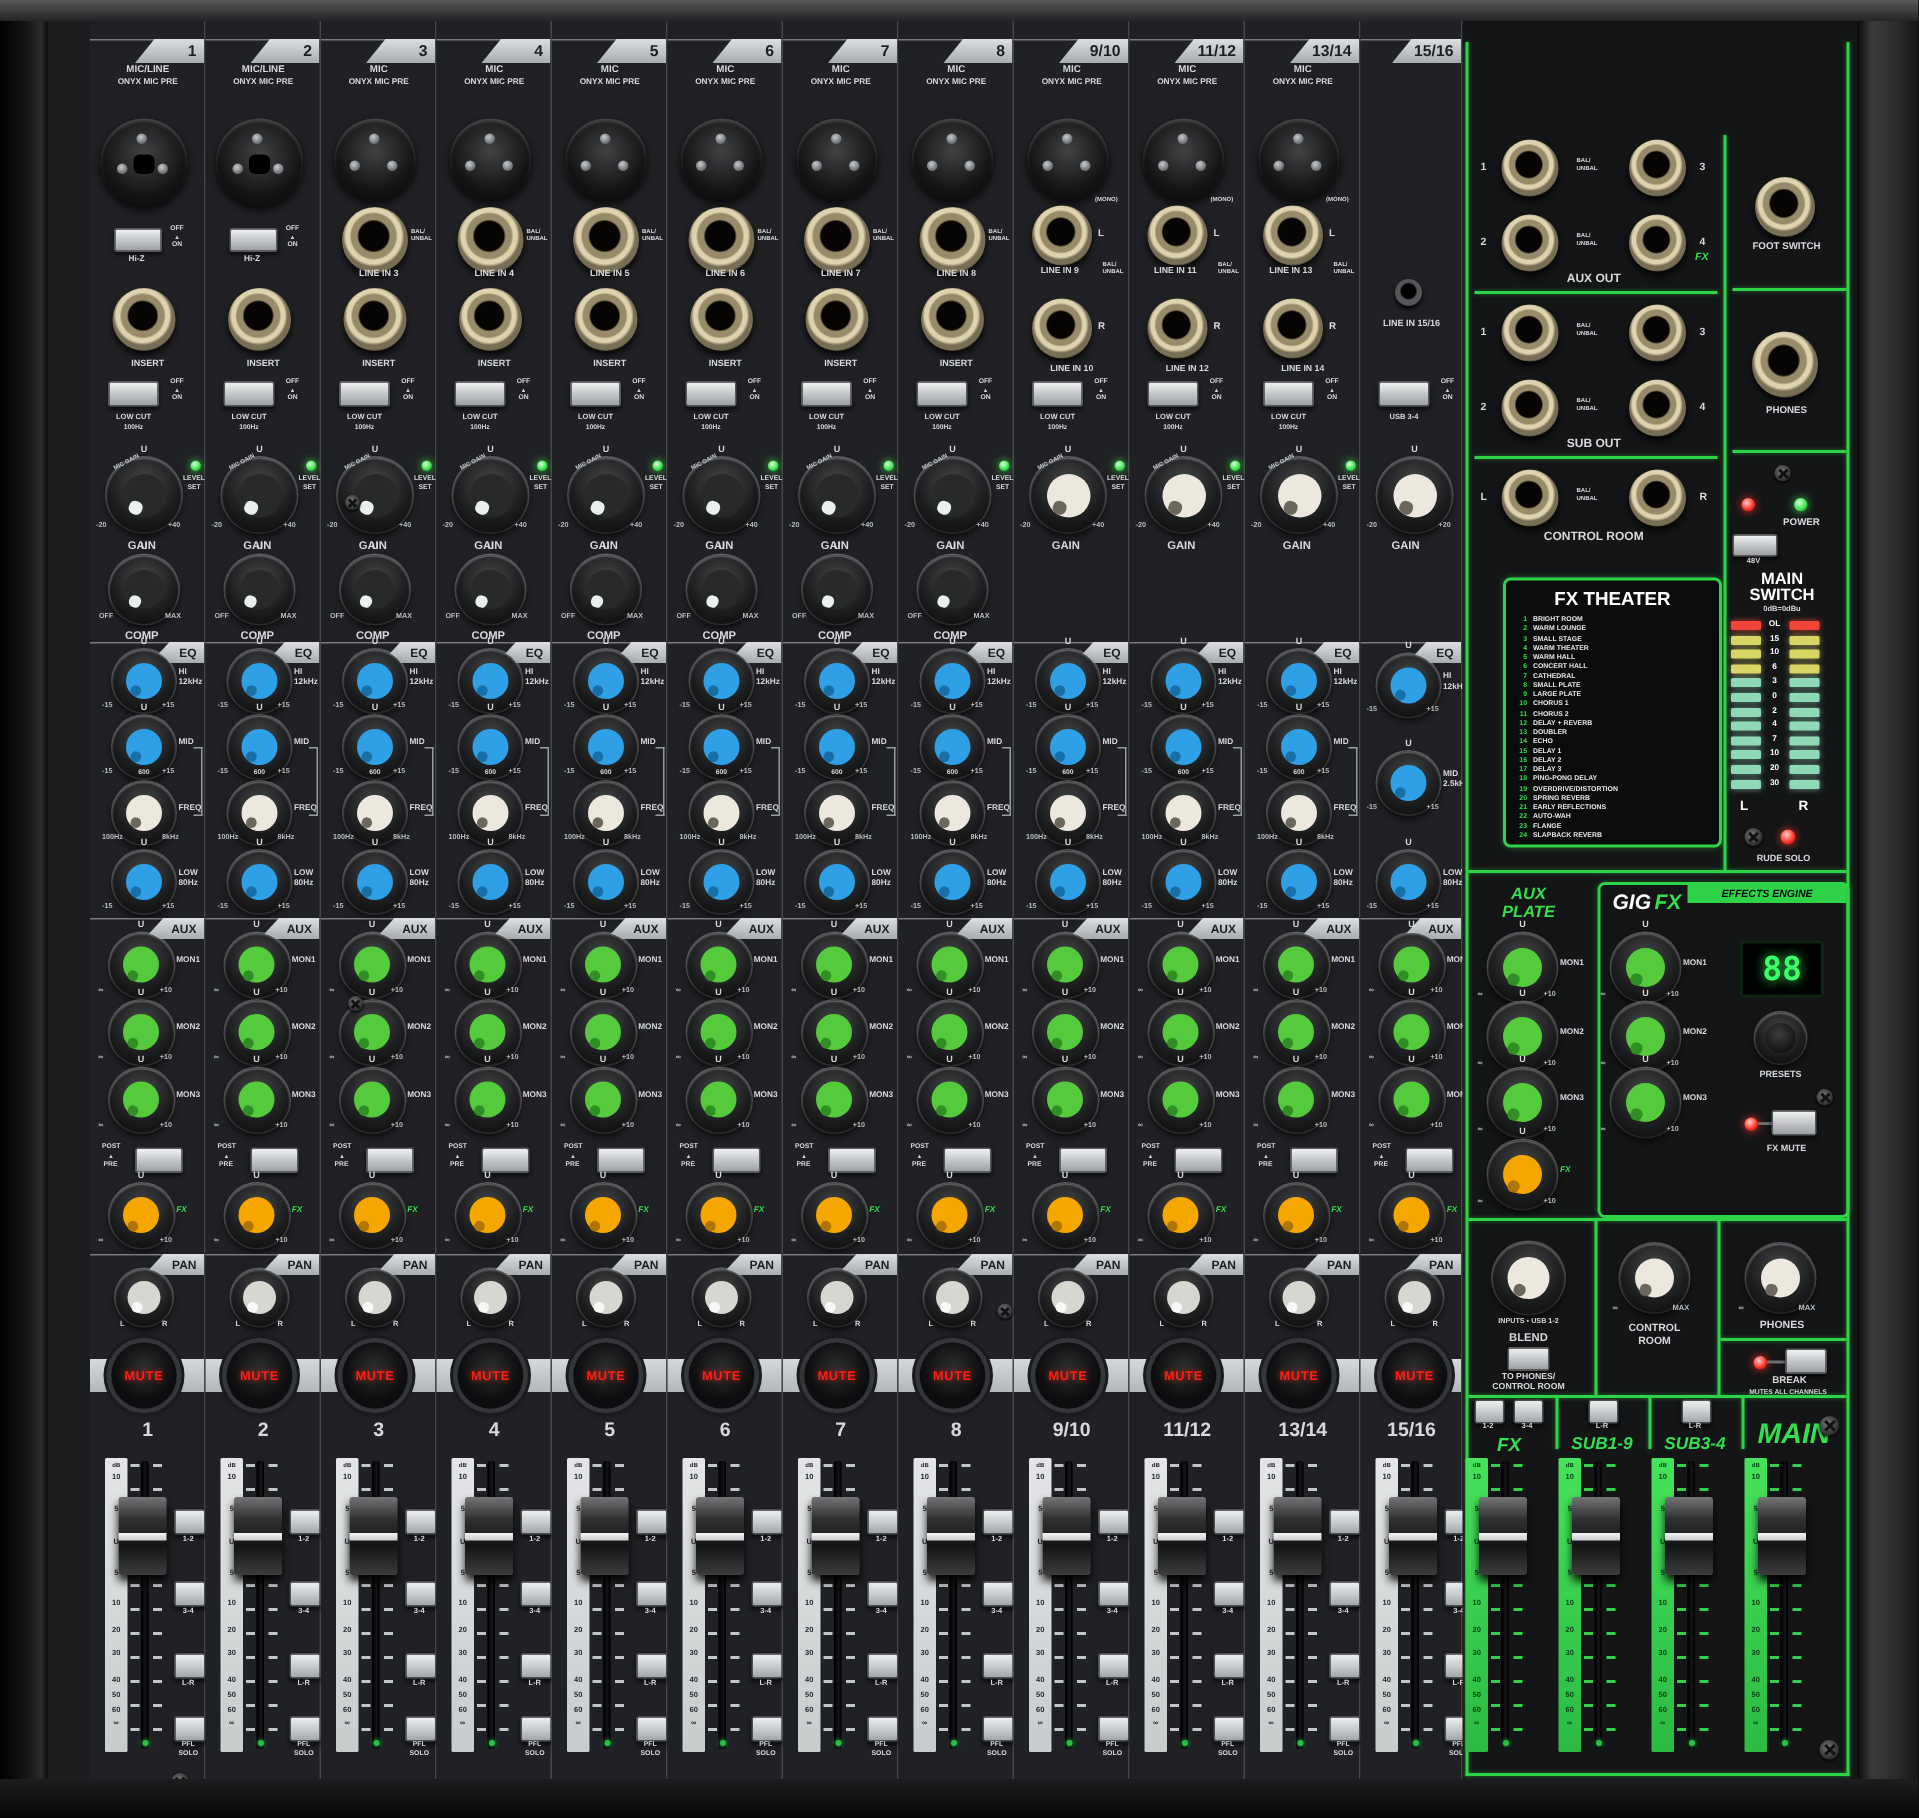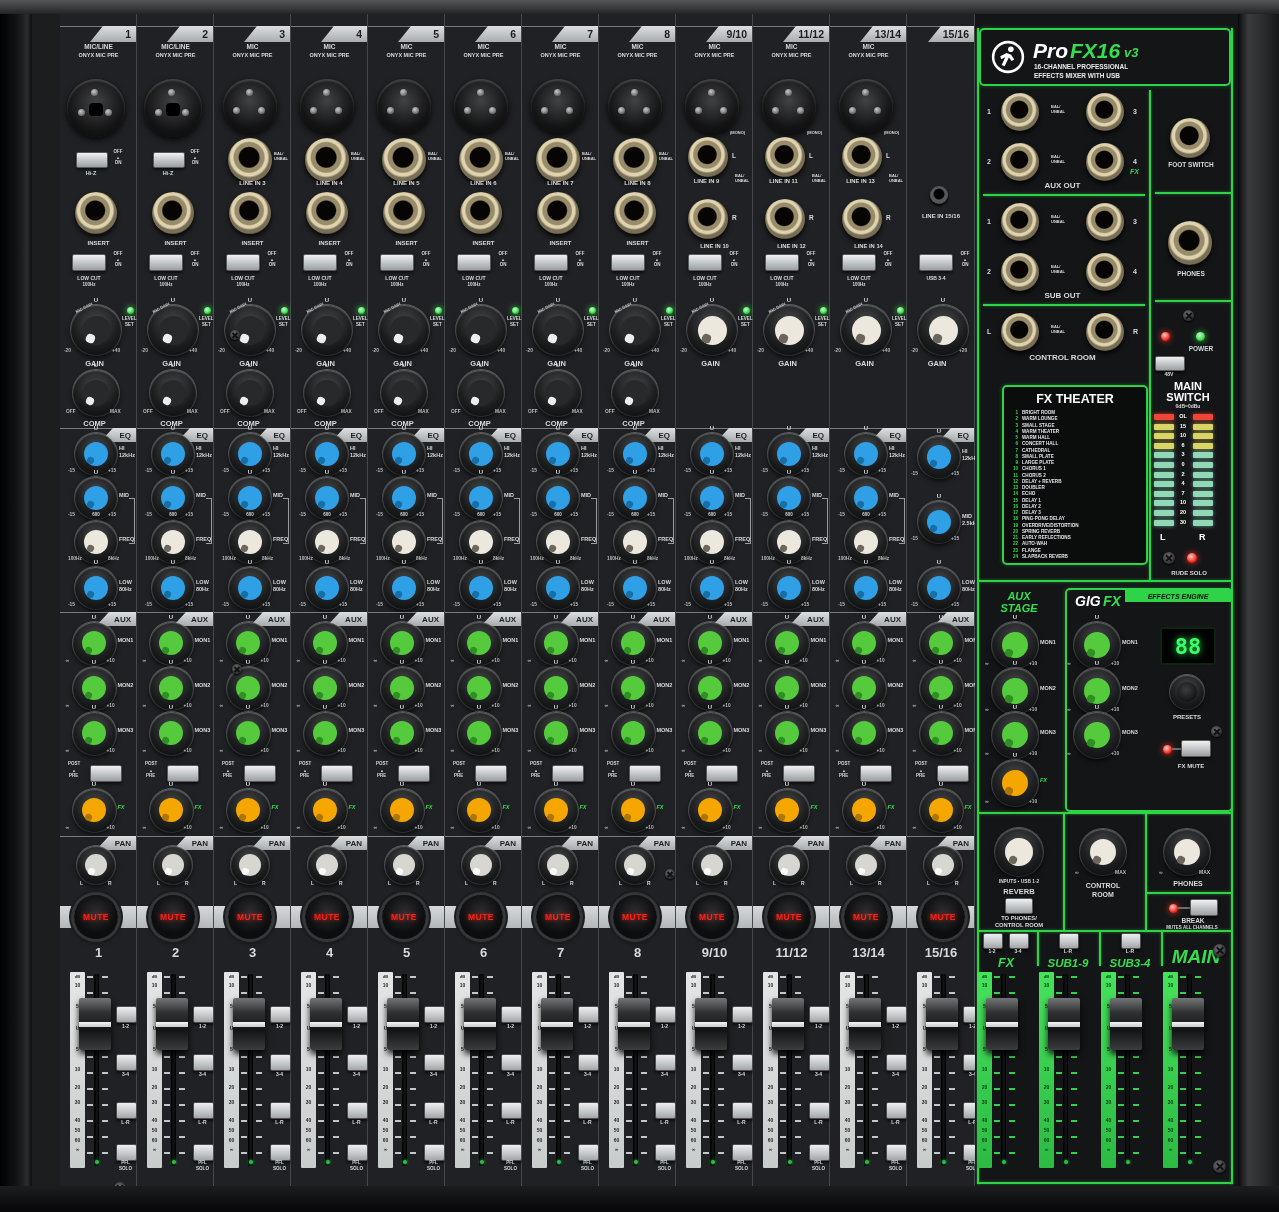--- a/index.html
+++ b/index.html
@@ -2095,32 +2095,20 @@
         </div>
         <div class="screw" style="left: 54px; top: 1168px; width: 12px; height: 12px;"></div>
         <div class="screw" style="left: 170px; top: 316px; width: 10px; height: 10px;"></div>
         <div class="screw" style="left: 172px; top: 650px; width: 10px; height: 10px;"></div>
         <div class="screw" style="left: 605px; top: 855px; width: 10px; height: 10px;"></div>
       </div>
     <div id="master">
         <div class="gline" style="left: 2px; top: 14px; width: 2px; height: 1156px;"></div>
         <div class="gline" style="left: 256px; top: 14px; width: 2px; height: 1156px;"></div>
         <div class="gline" style="left: 2px; top: 1168px; width: 256px; height: 2px;"></div>
-        <div class="gbox" style="left: 4px; top: 14px; width: 252px; height: 58px;">
-          <div style="position: absolute; left: 10px; top: 10px; width: 34px; height: 34px;"><svg viewBox="0 0 24 24" width="34" height="34">
-              <circle cx="12" cy="12" r="10.5" fill="none" stroke="#fff" stroke-width="1.8"></circle>
-              <circle cx="14" cy="6.5" r="2" fill="#fff"></circle>
-              <path d="M6.5 11.5 l4.5-2.3 3.2 1.2 2.2 3.4 -1.8 1.1 -2-2.6 -3 6.3 -2.1-1 2.6-5.4 -2.8 1.3z" fill="#fff"></path>
-            </svg></div>
-          <div class="txt" style="left: 52px; top: 10px; font-size: 21px; font-style: italic; color: rgb(255, 255, 255);">Pro</div>
-          <div class="txt" style="left: 89px; top: 10px; font-size: 21px; font-style: italic; color: rgb(53, 222, 78);">FX16</div>
-          <div class="txt" style="left: 143px; top: 16px; font-size: 13px; font-style: italic; color: rgb(53, 222, 78);">v3</div>
-          <div class="txt" style="left: 53px; top: 34px; font-size: 6.5px; color: rgb(232, 234, 236);">16-CHANNEL PROFESSIONAL</div>
-          <div class="txt" style="left: 53px; top: 43px; font-size: 6.5px; color: rgb(232, 234, 236);">EFFECTS MIXER WITH USB</div>
-        </div>
         <div class="gline" style="left: 174px; top: 76px; width: 2px; height: 492px;"></div>
         <div class="j-trs" style="left: 26px; top: 79px; width: 38px; height: 38px;"></div>
         <div class="txt" style="left: 12px; top: 94px; font-size: 7px;">1</div>
         <div class="txt" style="left: 76px; top: 91px; font-size: 4px;">BAL/</div>
         <div class="txt" style="left: 76px; top: 96px; font-size: 4px;">UNBAL</div>
         <div class="j-trs" style="left: 111px; top: 79px; width: 38px; height: 38px;"></div>
         <div class="txt" style="left: 158px; top: 94px; font-size: 7px;">3</div>
         <div class="j-trs" style="left: 26px; top: 129px; width: 38px; height: 38px;"></div>
         <div class="txt" style="left: 12px; top: 144px; font-size: 7px;">2</div>
         <div class="txt" style="left: 76px; top: 141px; font-size: 4px;">BAL/</div>
@@ -2253,21 +2241,21 @@
         <div class="mbar mb-grn" style="left: 179px; top: 505.6px;"></div>
         <div class="txt" style="left: 199px; width: 18px; top: 505.6px; font-size: 5.5px; text-align: center; color: rgb(255, 255, 255);">30</div>
         <div class="mbar mb-grn" style="left: 218px; top: 505.6px;"></div>
         <div class="txt" style="left: 185px; top: 519px; font-size: 9px; color: rgb(255, 255, 255);">L</div>
         <div class="txt" style="left: 224px; top: 519px; font-size: 9px; color: rgb(255, 255, 255);">R</div>
         <div class="screw" style="left: 188px; top: 538px; width: 12px; height: 12px;"></div>
         <div class="led led-r" style="left: 212px; top: 539px; width: 10px; height: 10px;"></div>
         <div class="txt" style="left: 176px; width: 76px; top: 556px; font-size: 6px; text-align: center;">RUDE SOLO</div>
         <div class="gline" style="left: 4px; top: 566px; width: 252px; height: 2px;"></div>
         <div class="txt" style="left: 0px; width: 88px; top: 577px; font-size: 11px; text-align: center; color: rgb(53, 222, 78); font-style: italic;">AUX</div>
-        <div class="txt" style="left: 0px; width: 88px; top: 589px; font-size: 11px; text-align: center; color: rgb(53, 222, 78); font-style: italic;">STAGE</div>
+        <div class="txt" style="left: 0px; width: 88px; top: 589px; font-size: 11px; text-align: center; color: rgb(53, 222, 78); font-style: italic;">PLATE</div>
         <div class="kb" style="left: 17px; top: 608px; width: 46px; height: 46px;">
           <div class="kcap" style="background: rgb(85, 202, 61);">
             <div class="ktail" style="background: rgb(47, 143, 34);"></div>
           </div>
         </div>
         <div class="txt" style="left: 28px; width: 24px; top: 600px; font-size: 6px; text-align: center;">U</div>
         <div class="txt" style="left: 10px; top: 648px; font-size: 4.8px; color: rgb(185, 188, 190);">∞</div>
         <div class="txt" style="left: 54px; top: 648px; font-size: 4.8px; color: rgb(185, 188, 190);">+10</div>
         <div class="txt" style="left: 65px; top: 626px; font-size: 5.5px; color: rgb(214, 216, 218); font-style: normal;">MON1</div>
         <div class="kb" style="left: 17px; top: 654px; width: 46px; height: 46px;">
@@ -2343,21 +2331,21 @@
         <div class="txt" style="left: 186px; width: 60px; top: 749px; font-size: 6px; text-align: center;">FX MUTE</div>
         <div class="gline" style="left: 4px; top: 798px; width: 252px; height: 2px;"></div>
         <div class="gline" style="left: 88px; top: 798px; width: 2px; height: 118px;"></div>
         <div class="gline" style="left: 170px; top: 798px; width: 2px; height: 118px;"></div>
         <div class="kb" style="left: 20px; top: 814px; width: 48px; height: 48px;">
           <div class="kcap" style="background: rgb(236, 232, 221);">
             <div class="ktail" style="background: rgb(107, 103, 93);"></div>
           </div>
         </div>
         <div class="txt" style="left: 2px; width: 84px; top: 866px; font-size: 4.8px; text-align: center;">INPUTS ▪ USB 1-2</div>
-        <div class="txt" style="left: 2px; width: 84px; top: 874px; font-size: 7.5px; text-align: center;">REVERB</div>
+        <div class="txt" style="left: 2px; width: 84px; top: 874px; font-size: 7.5px; text-align: center;">BLEND</div>
         <div class="kb" style="left: 105px; top: 815px; width: 46px; height: 46px;">
           <div class="kcap" style="background: rgb(236, 232, 221);">
             <div class="ktail" style="background: rgb(107, 103, 93);"></div>
           </div>
         </div>
         <div class="txt" style="left: 100px; top: 856px; font-size: 5px; color: rgb(185, 188, 190);">∞</div>
         <div class="txt" style="left: 140px; top: 856px; font-size: 5px; color: rgb(185, 188, 190);">MAX</div>
         <div class="txt" style="left: 92px; width: 72px; top: 868px; font-size: 7px; text-align: center;">CONTROL</div>
         <div class="txt" style="left: 92px; width: 72px; top: 877px; font-size: 7px; text-align: center;">ROOM</div>
         <div class="kb" style="left: 189px; top: 815px; width: 46px; height: 46px;">

